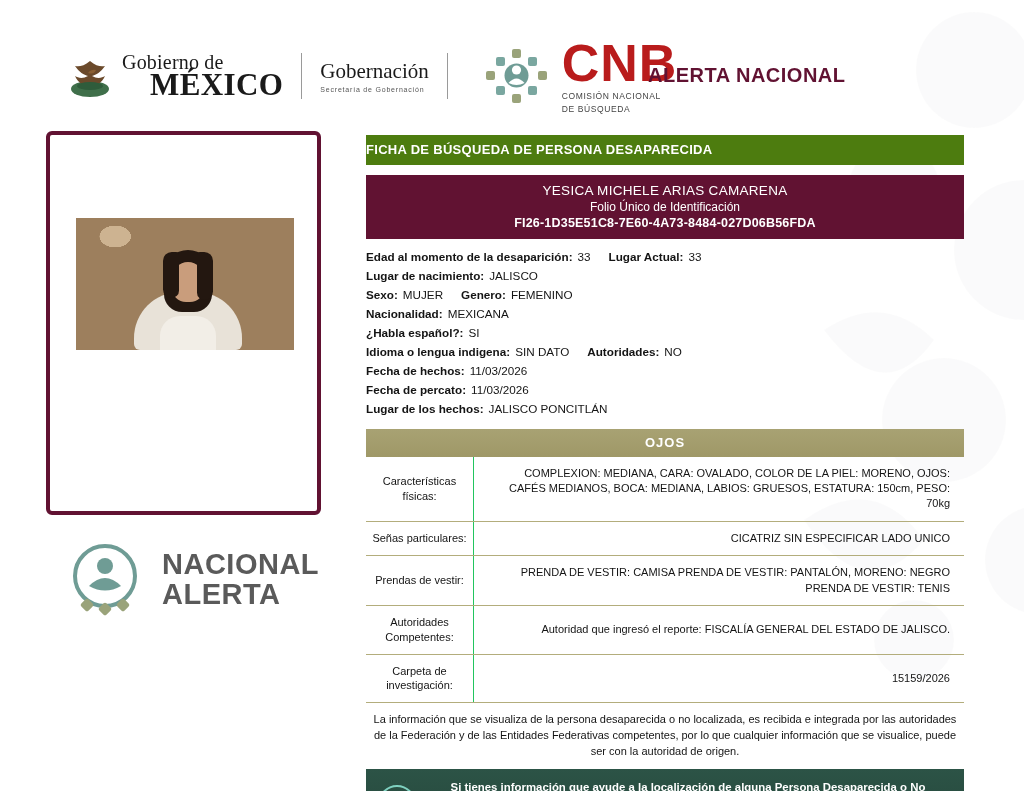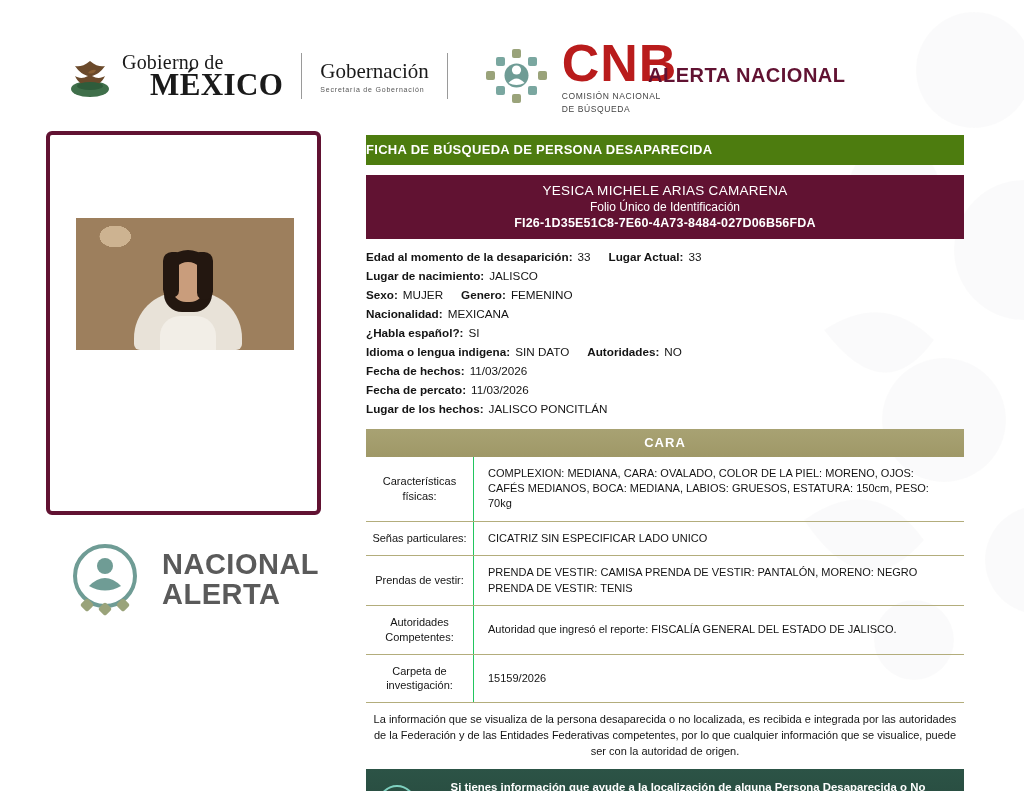--- a/index.html
+++ b/index.html
@@ -299,21 +299,21 @@
     vertical-align: middle;
     color: #141414;
   }
   table.datos td.k {
     width: 95px;
     text-align: center;
     border-right: 1px solid #22c55e;
     line-height: 1.35;
   }
   table.datos td.v {
-    text-align: left;
+    text-align: right;
     line-height: 1.4;
     padding-left: 14px;
     padding-right: 14px;
   }
   .disclaimer {
     margin-top: 9px;
     font-size: 11px;
     line-height: 1.45;
     text-align: center;
     color: #141414;
@@ -479,21 +479,21 @@
         <b>Fecha de hechos:</b><span class="val">11/03/2026</span>
       </div>
       <div class="row">
         <b>Fecha de percato:</b><span class="val">11/03/2026</span>
       </div>
       <div class="row">
         <b>Lugar de los hechos:</b><span class="val">JALISCO PONCITLÁN</span>
       </div>
     </div>
 
-    <div class="bar-datos">CARA</div>
+    <div class="bar-datos">OJOS</div>
 
     <table class="datos">
       <tbody>
         <tr>
           <td class="k">Características físicas:</td>
           <td class="v">COMPLEXION: MEDIANA, CARA: OVALADO, COLOR DE LA PIEL: MORENO, OJOS: CAFÉS MEDIANOS, BOCA: MEDIANA, LABIOS: GRUESOS, ESTATURA: 150cm, PESO: 70kg</td>
         </tr>
         <tr>
           <td class="k">Señas particulares:</td>
           <td class="v">CICATRIZ SIN ESPECIFICAR LADO UNICO</td>

